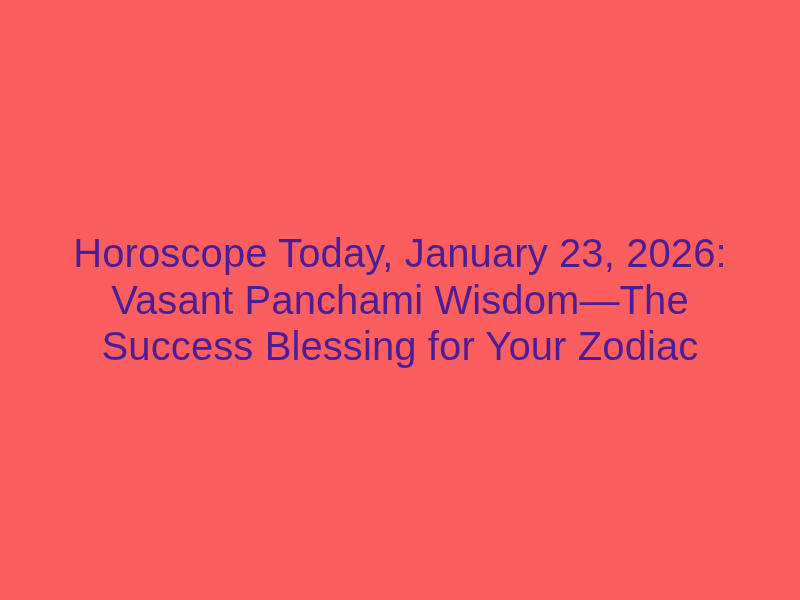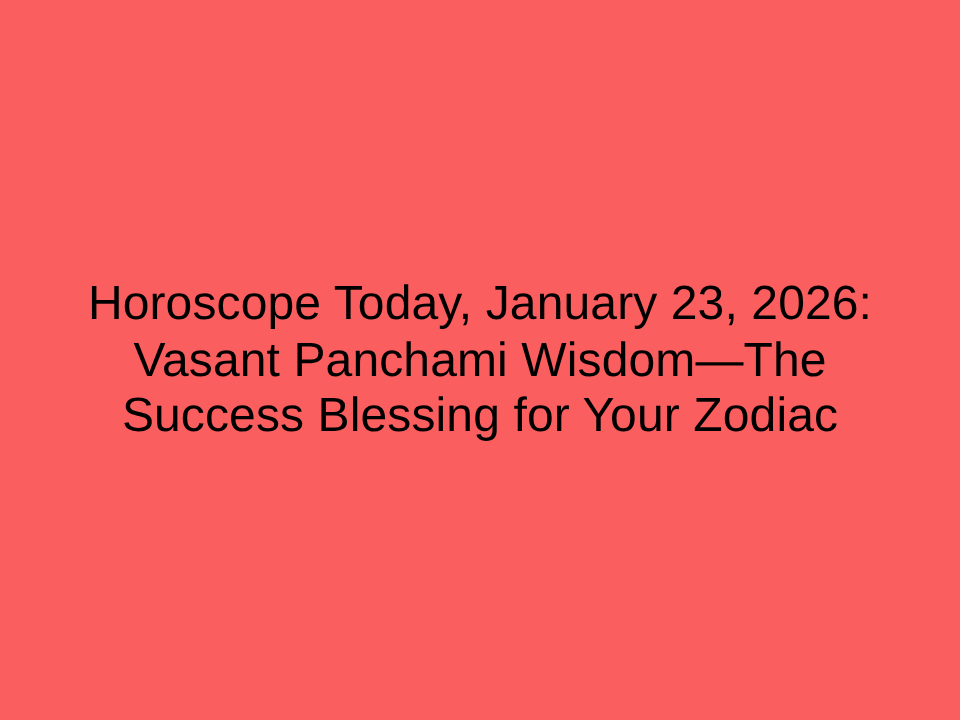--- a/index.html
+++ b/index.html
@@ -30,21 +30,21 @@
   }
 
   .hero-inner {
     width: 100%;
     display: block;
   }
 
   .hero-headline {
     margin: 0;
     padding: 0;
-    color: #000000;
+    color: #4c1d95;
     font-family: "Liberation Sans", sans-serif;
     font-size: 40px;
     font-weight: 400;
     line-height: 46.5px;
     letter-spacing: 0.1px;
     text-align: center;
     word-wrap: break-word;
     overflow-wrap: break-word;
     -webkit-font-smoothing: antialiased;
   }

